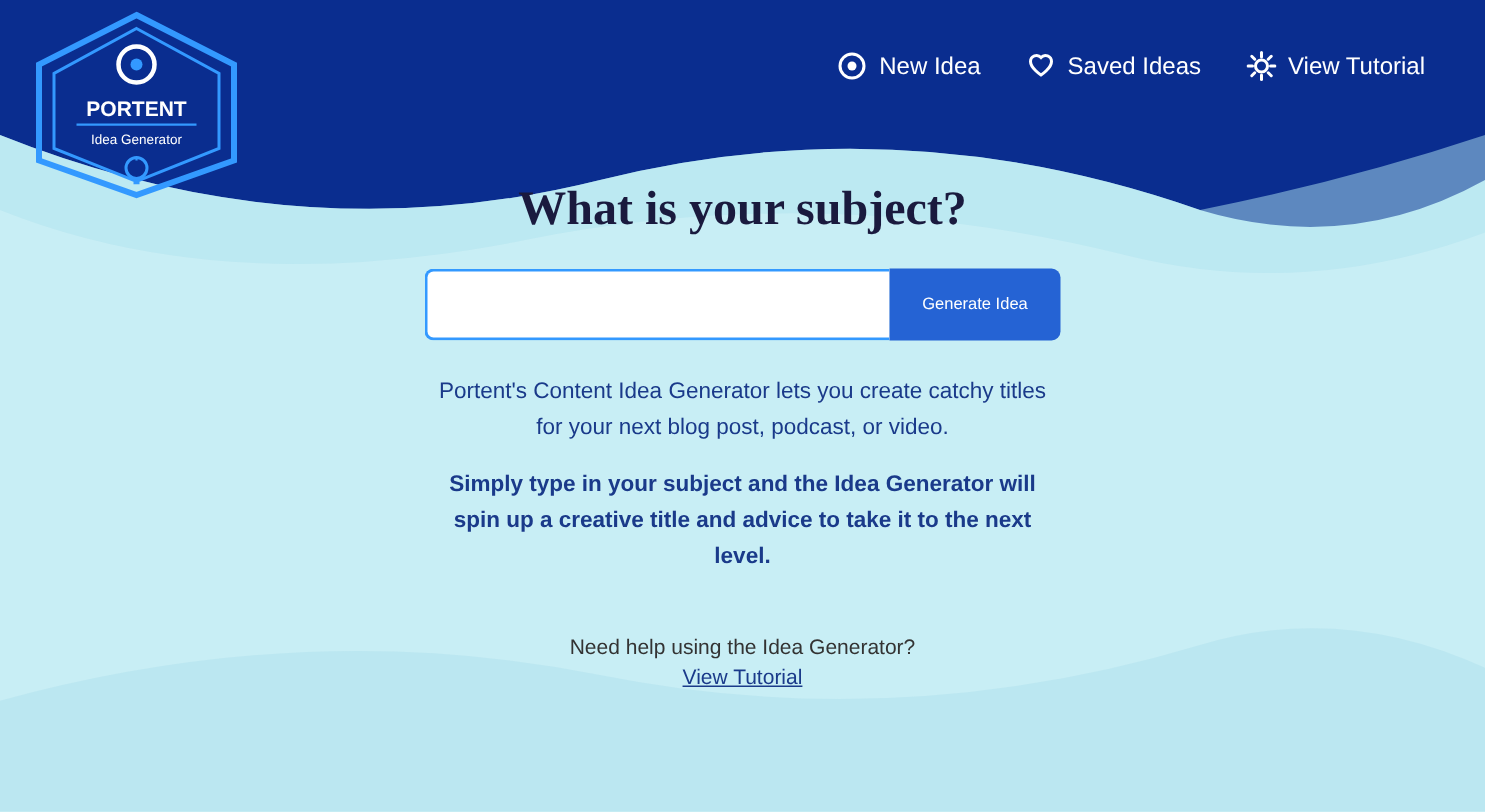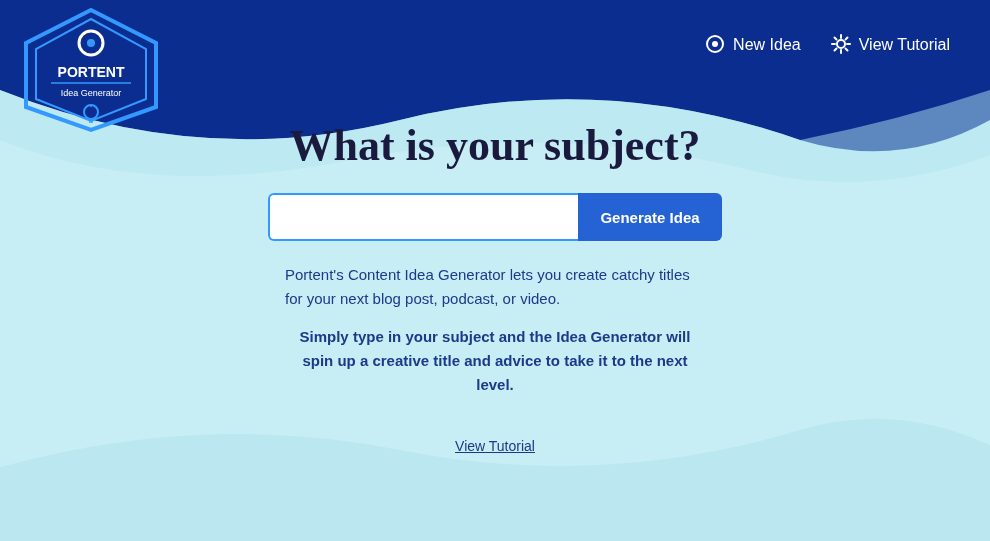--- a/index.html
+++ b/index.html
@@ -77,21 +77,21 @@
     .content {
       position: relative;
       z-index: 1;
       display: flex;
       flex-direction: column;
       align-items: center;
       padding-top: 30px;
     }
 
     .main-title {
-      font-size: 44px;
+      font-size: 32px;
       font-weight: bold;
       color: #1a1a3e;
       margin-bottom: 22px;
       font-family: 'Georgia', serif;
     }
 
     .input-row {
       display: flex;
       align-items: center;
       margin-bottom: 22px;
@@ -109,27 +109,28 @@
       background: #fff;
     }
 
     .generate-btn {
       height: 48px;
       padding: 0 22px;
       background: #2563d4;
       color: #fff;
       border: none;
       border-radius: 0 6px 6px 0;
-      font-size: 15px;
+      font-size: 11px;
       cursor: pointer;
       font-family: Arial, sans-serif;
-      font-weight: 700;
+      font-weight: 400;
     }
 
     .desc-text {
+      text-align: center;
       color: #1a3a8a;
       font-size: 15px;
       font-family: Arial, sans-serif;
       line-height: 1.6;
       max-width: 420px;
       margin-bottom: 14px;
     }
 
     .desc-text2 {
       text-align: center;
@@ -192,20 +193,28 @@
 
   <nav class="nav">
     <a class="nav-item">
       <span class="nav-icon">
         <svg width="20" height="20" viewBox="0 0 20 20" fill="none" xmlns="http://www.w3.org/2000/svg">
           <circle cx="10" cy="10" r="8" stroke="white" stroke-width="2"></circle>
           <circle cx="10" cy="10" r="3" fill="white"></circle>
         </svg>
       </span>
       <span>New Idea</span>
+    </a>
+    <a class="nav-item">
+      <span class="nav-icon">
+        <svg width="20" height="20" viewBox="0 0 20 20" fill="none" xmlns="http://www.w3.org/2000/svg">
+          <path d="M10 16s-7-4.5-7-9a4 4 0 0 1 7-2.65A4 4 0 0 1 17 7c0 4.5-7 9-7 9z" stroke="white" stroke-width="2" fill="none"></path>
+        </svg>
+      </span>
+      <span>Saved Ideas</span>
     </a>
     <a class="nav-item">
       <span class="nav-icon">
         <svg width="20" height="20" viewBox="0 0 20 20" fill="none" xmlns="http://www.w3.org/2000/svg">
           <circle cx="10" cy="10" r="4" stroke="white" stroke-width="2"></circle>
           <line x1="10" y1="1" x2="10" y2="4" stroke="white" stroke-width="2" stroke-linecap="round"></line>
           <line x1="10" y1="16" x2="10" y2="19" stroke="white" stroke-width="2" stroke-linecap="round"></line>
           <line x1="1" y1="10" x2="4" y2="10" stroke="white" stroke-width="2" stroke-linecap="round"></line>
           <line x1="16" y1="10" x2="19" y2="10" stroke="white" stroke-width="2" stroke-linecap="round"></line>
           <line x1="3.5" y1="3.5" x2="5.5" y2="5.5" stroke="white" stroke-width="2" stroke-linecap="round"></line>
@@ -238,16 +247,17 @@
     <div class="input-row">
       <input class="subject-input" type="text" placeholder="" style="">
       <button class="generate-btn">Generate Idea</button>
     </div>
 
     <p class="desc-text">Portent's Content Idea Generator lets you create catchy titles for your next blog post, podcast, or video.</p>
 
     <p class="desc-text2">Simply type in your subject and the Idea Generator will spin up a creative title and advice to take it to the next level.</p>
 
     <div class="help-section">
+      <p class="help-text">Need help using the Idea Generator?</p>
       <a class="view-tutorial-link">View Tutorial</a>
     </div>
   </div>
 </div>
 
 </body></html>

